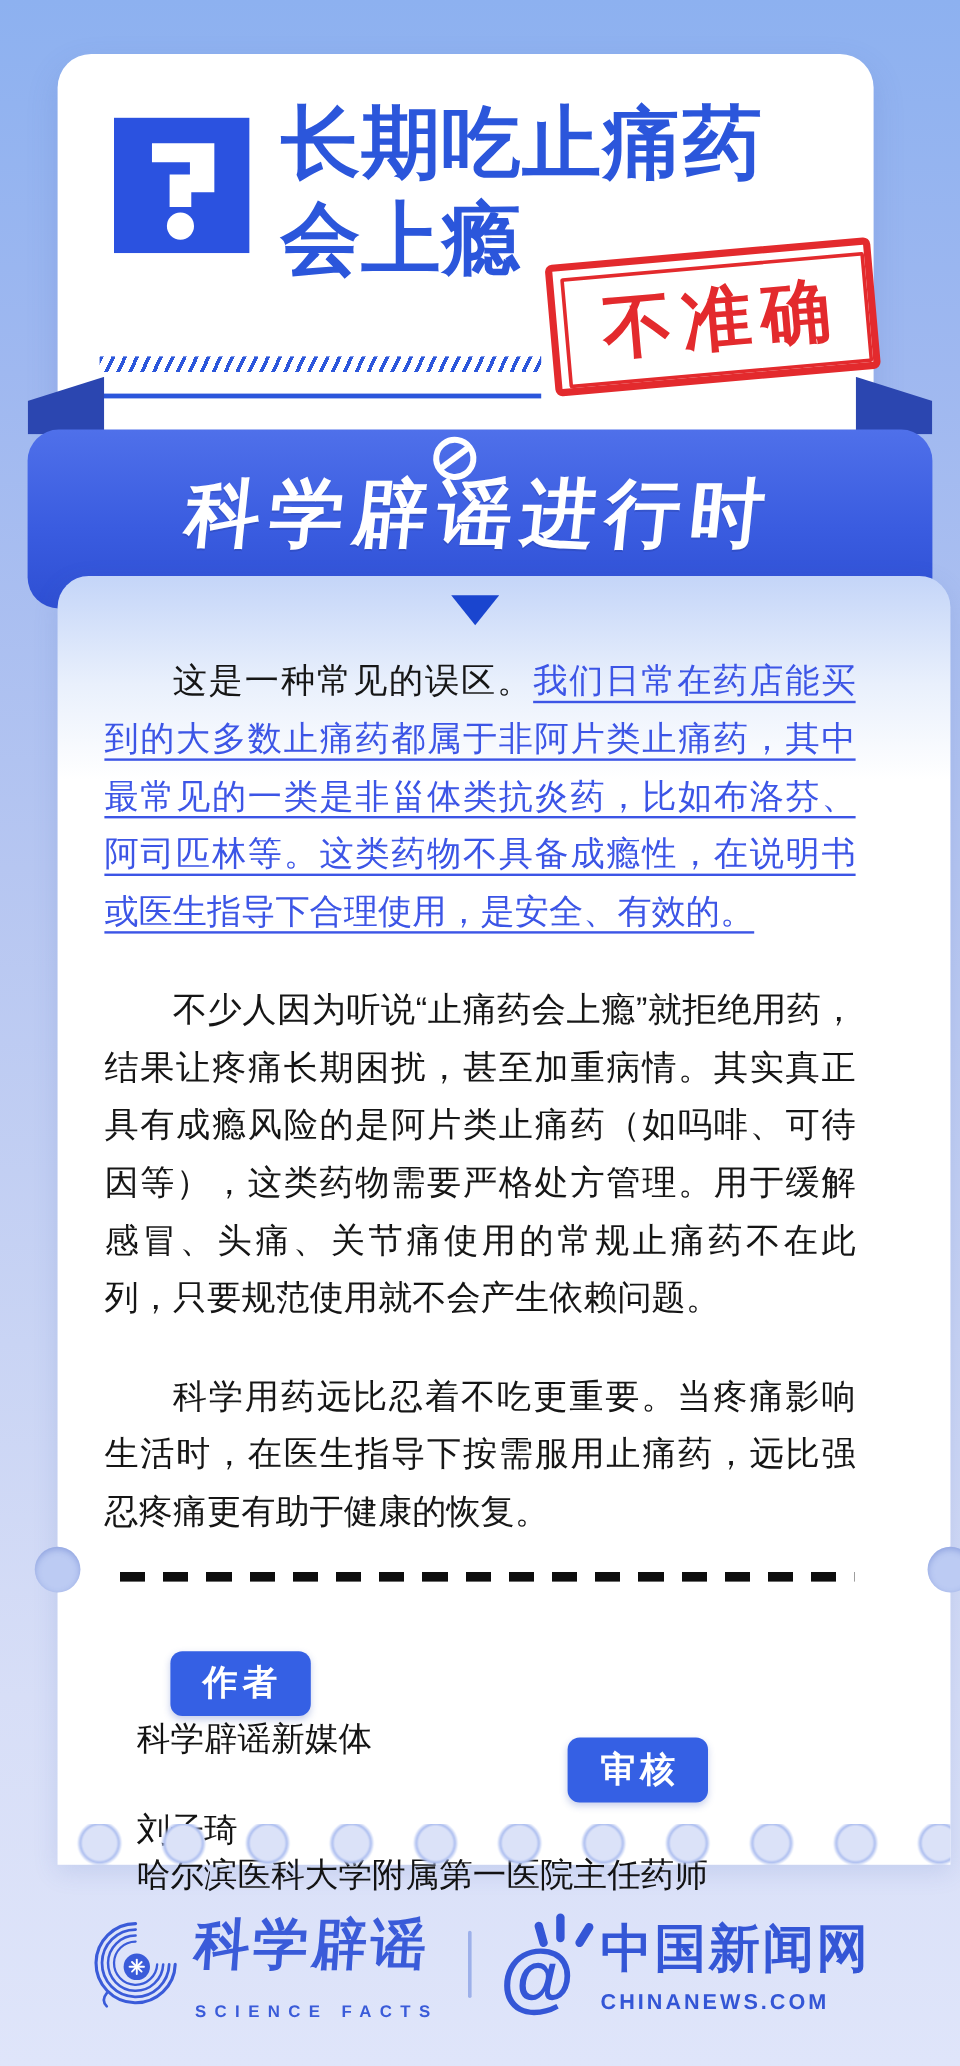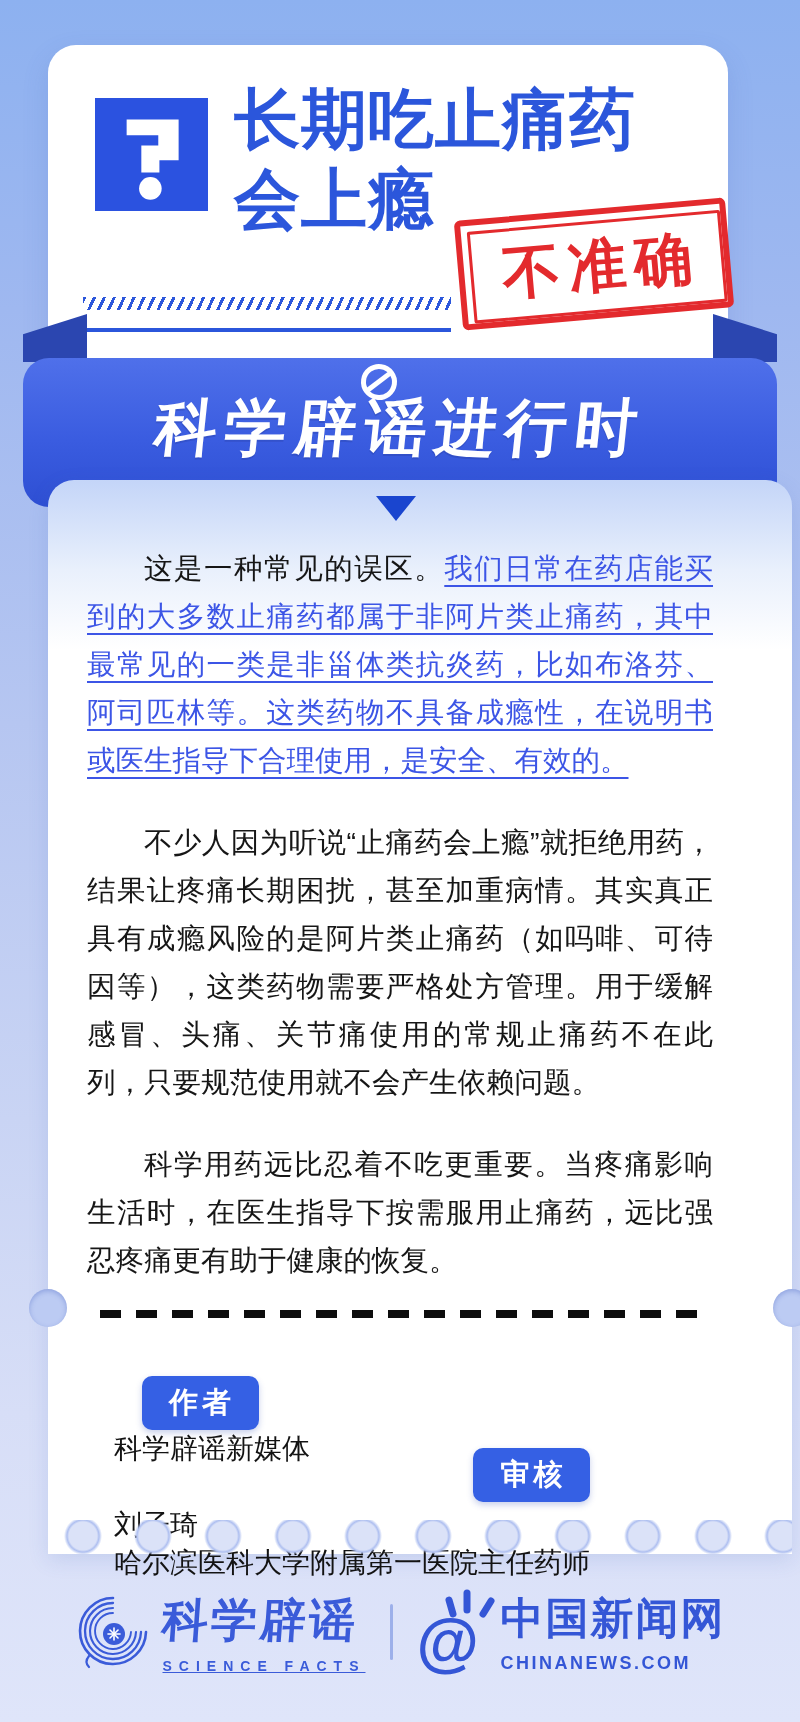--- a/index.html
+++ b/index.html
@@ -105,21 +105,21 @@
   }
   
   .footer {
     position:absolute; left:0; top:1590px; width:100%;
     display:flex; align-items:center; justify-content:center;
   }
   .logo-left { display:flex; align-items:center; }
   .spiral-icon { width:78px; height:78px; margin-right:10px; }
   .logo-text-col { display:flex; flex-direction:column; }
   .cn1 { font-size:46px; font-weight:900; color:#3a5bd9; letter-spacing:3px; transform:skewX(-4deg); white-space:nowrap; }
-  .en1 { font-size:14px; font-weight:700; color:#3a5bd9; letter-spacing:7px; margin-top:6px;text-decoration:underline; }
+  .en1 { font-size:14px; font-weight:700; color:#3a5bd9; letter-spacing:7px; margin-top:16px; }
   .foot-sep { width:3px; height:56px; background:#9db0ea; border-radius:2px; margin:0 24px; }
   .logo-right { display:flex; align-items:center; position:relative; }
   .at-wrap { position:relative; width:76px; height:84px; margin-right:8px; }
   .at-glyph { position:absolute; left:0; bottom:0; font-size:64px; line-height:64px; font-weight:900; color:#3456d6; }
   .sparkle { position:absolute; left:28px; top:-2px; width:52px; height:30px; }
   .cn2 { font-size:43px; font-weight:900; color:#3456d6; letter-spacing:2px; white-space:nowrap; }
   .en2 { font-size:18px; font-weight:700; color:#3456d6; letter-spacing:2.5px; margin-top:5px; }
 </style>
 </head>
 <body>

